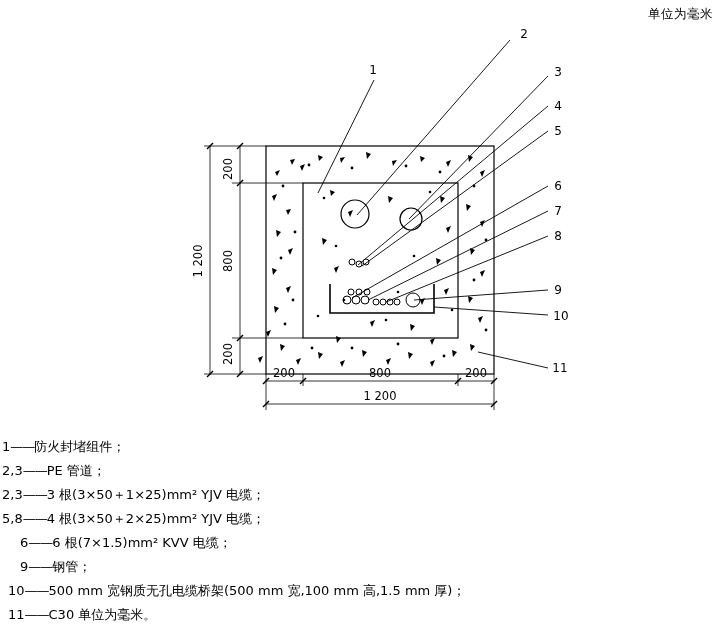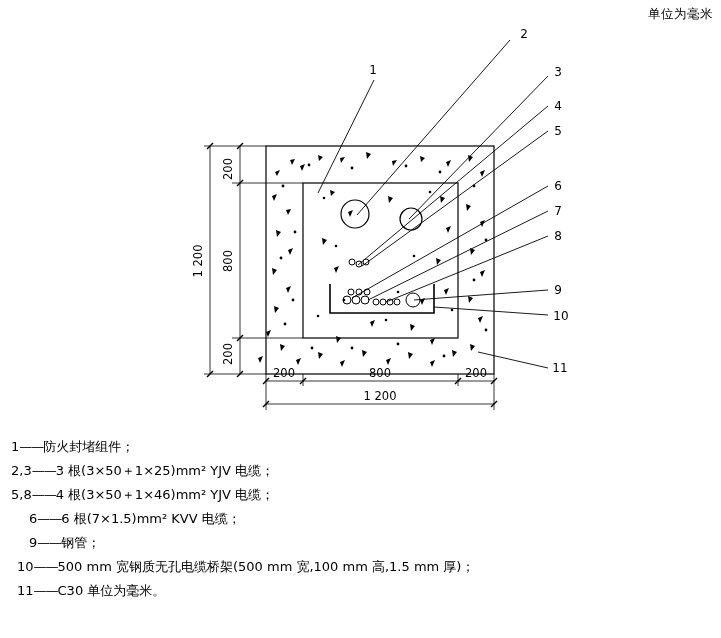--- a/index.html
+++ b/index.html
@@ -25,21 +25,21 @@
   }
   #figure {
     position: absolute;
     left: 0;
     top: 0;
     width: 721px;
     height: 430px;
   }
   #legend {
     position: absolute;
-    left: 9px;
+    left: 0;
     top: 440px;
     width: 700px;
     font-size: 13px;
     line-height: 1.0;
   }
   .legend-row {
     display: block;
     white-space: nowrap;
     margin-bottom: 11px;
     padding-left: 2px;
@@ -265,24 +265,27 @@
     <text x="232" y="354" text-anchor="middle" transform="rotate(-90 232 354)">200</text>
     <text x="202" y="261" text-anchor="middle" transform="rotate(-90 202 261)">1 200</text>
   </g>
 </svg>
 
 <div id="legend">
   <div class="legend-row">
     <span class="lg-num">1</span><span class="lg-dash">——</span><span class="lg-text">防火封堵组件；</span>
   </div>
   <div class="legend-row">
+    <span class="lg-num">2,3</span><span class="lg-dash">——</span><span class="lg-text">PE 管道；</span>
+  </div>
+  <div class="legend-row">
     <span class="lg-num">2,3</span><span class="lg-dash">——</span><span class="lg-text">3 根(3×50＋1×25)mm² YJV 电缆；</span>
   </div>
   <div class="legend-row">
-    <span class="lg-num">5,8</span><span class="lg-dash">——</span><span class="lg-text">4 根(3×50＋1×46)mm² YJV 电缆；</span>
+    <span class="lg-num">5,8</span><span class="lg-dash">——</span><span class="lg-text">4 根(3×50＋2×25)mm² YJV 电缆；</span>
   </div>
   <div class="legend-row" style="padding-left:20px;">
     <span class="lg-num">6</span><span class="lg-dash">——</span><span class="lg-text">6 根(7×1.5)mm² KVV 电缆；</span>
   </div>
   <div class="legend-row" style="padding-left:20px;">
     <span class="lg-num">9</span><span class="lg-dash">——</span><span class="lg-text">钢管；</span>
   </div>
   <div class="legend-row" style="padding-left:8px;">
     <span class="lg-num">10</span><span class="lg-dash">——</span><span class="lg-text">500 mm 宽钢质无孔电缆桥架(500 mm 宽,100 mm 高,1.5 mm 厚)；</span>
   </div>

